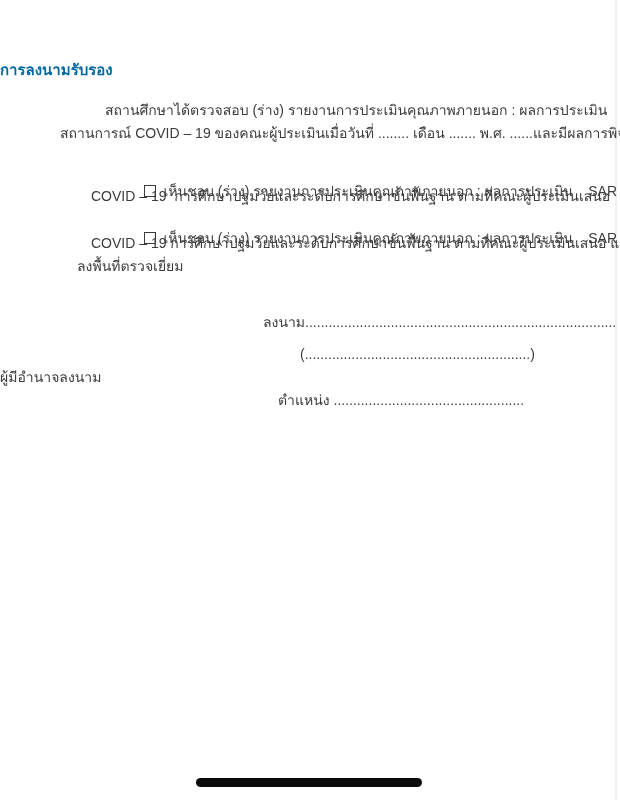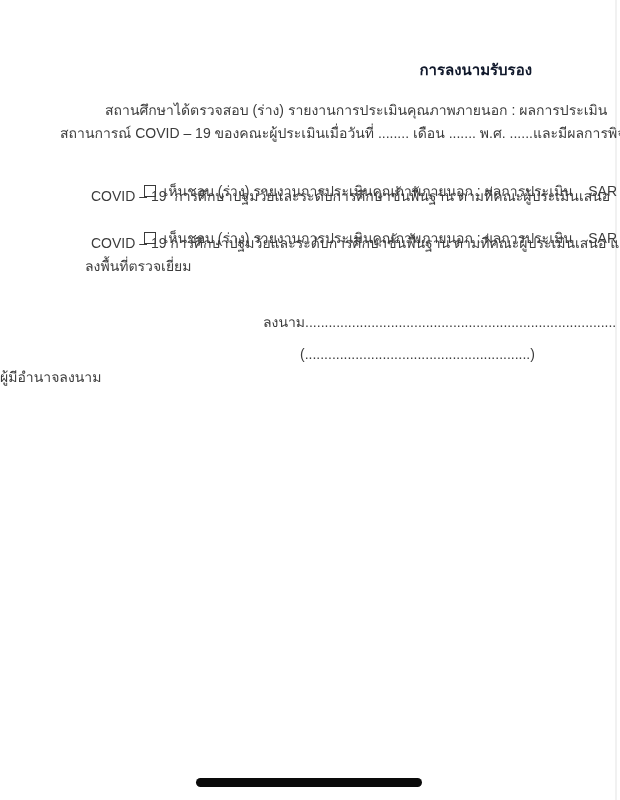--- a/index.html
+++ b/index.html
@@ -19,34 +19,34 @@
     position: absolute;
     white-space: pre;
     font-size: 14px;
     line-height: 18px;
     color: #3c3c3c;
   }
   .title {
     left: 0;
     top: 61px;
     width: 532px;
-    text-align: right;
+    text-align: left;
     font-weight: bold;
     font-size: 15px;
-    color: #0f172a;
+    color: #0369a1;
   }
   
   .p1l1 { left: 105px; top: 101px; }
   .p1l2 { left: 60px;  top: 124px; }
   
   .o1l1 { left: 128px; top: 164px; }
   .o1l2 { left: 91px;  top: 187px; }
   .o2l1 { left: 128px; top: 211px; }
   .o2l2 { left: 91px;  top: 234px; }
-  .o2l3 { left: 85px;  top: 257px; }
+  .o2l3 { left: 77px;  top: 257px; }
   
   .sigl { left: 263px; top: 313px; }
   .namel { left: 300px; top: 345px; }
   .authl { left: 0; top: 368px; width: 620px; text-align: left; }
   .posl { left: 278px; top: 391px; }
   .datel { left: 295px; top: 413px; }
 
   .checkbox {
     display: inline-block;
     width: 10px;
@@ -93,16 +93,17 @@
 
   <div class="line o2l1">
     <span class="checkbox"></span><span>เห็นชอบ (ร่าง) รายงานการประเมินคุณภาพภายนอก : ผลการประเมิน    SAR ภายใต้สถานการณ์</span>
   </div>
   <div class="line o2l2">COVID – 19 การศึกษาปฐมวัยและระดับการศึกษาขั้นพื้นฐาน ตามที่คณะผู้ประเมินเสนอ และขอให้คณะผู้ประเมิน</div>
   <div class="line o2l3">ลงพื้นที่ตรวจเยี่ยม</div>
 
   <div class="line sigl">ลงนาม................................................................................</div>
   <div class="line namel">(..........................................................)</div>
   <div class="line authl">ผู้มีอำนาจลงนาม</div>
+  <div class="line posl">ตำแหน่ง .................................................</div>
 
   <div class="home-indicator"></div>
 
 </div>
 
 </body></html>

